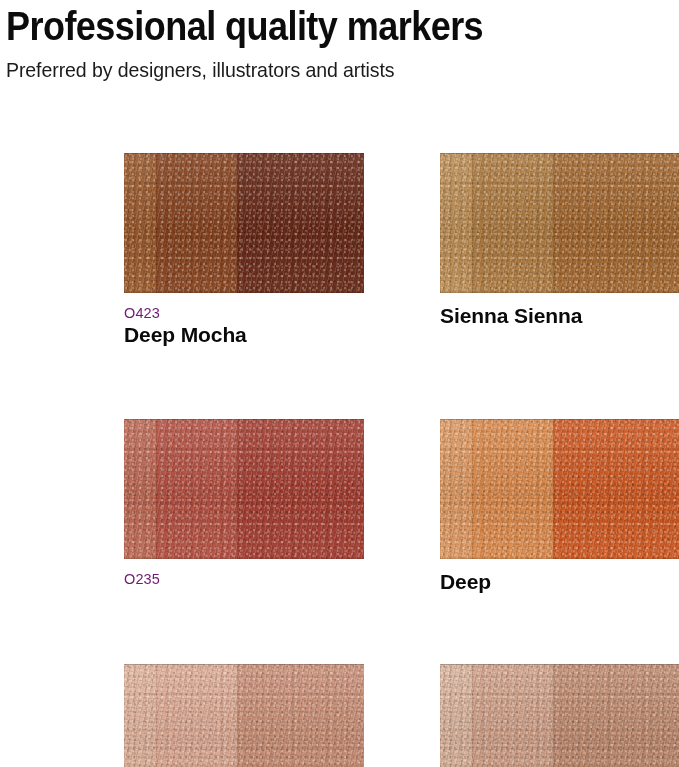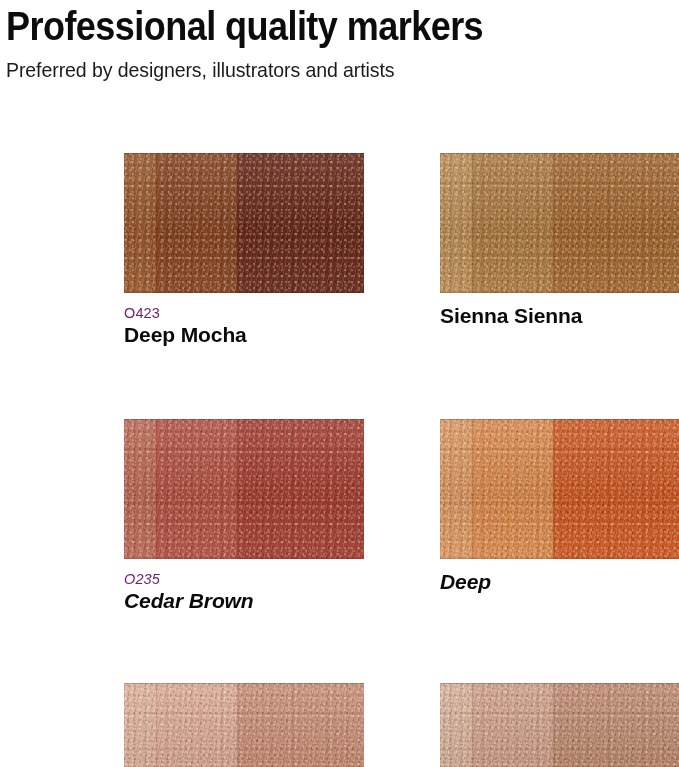--- a/index.html
+++ b/index.html
@@ -66,21 +66,21 @@
     width: 556px;
     display: grid;
     grid-template-columns: 240px 76px 240px;
     grid-auto-rows: auto;
   }
   .spacer { }
 
   .card {
     width: 240px;
   }
-  .card-row2 { padding-top: 74px; font-style: italic; }
+  .card-row2 { padding-top: 74px; }
   .card-row3 { padding-top: 72px; }
 
   .swatch {
     position: relative;
     width: 240px;
     height: 140px;
     overflow: hidden;
     display: flex;
     background: #ffffff;
   }
@@ -188,21 +188,20 @@
 
     <div class="card card-row2">
       <div class="swatch">
         <div class="band band-a" style="background-color: rgb(192, 106, 85);"></div>
         <div class="band band-b" style="background-color: rgb(183, 82, 67);"></div>
         <div class="band band-c" style="background-color: rgb(168, 63, 50);"></div>
         <div class="swatch-edge"></div>
       </div>
       <div class="meta">
         <div class="code">O235</div>
-        <div class="name">Cedar Brown</div>
       </div>
     </div>
 
     <div class="spacer"></div>
 
     <div class="card card-row2">
       <div class="swatch">
         <div class="band band-a" style="background-color: rgb(224, 154, 98);"></div>
         <div class="band band-b" style="background-color: rgb(222, 139, 76);"></div>
         <div class="band band-c" style="background-color: rgb(210, 90, 34);"></div>

